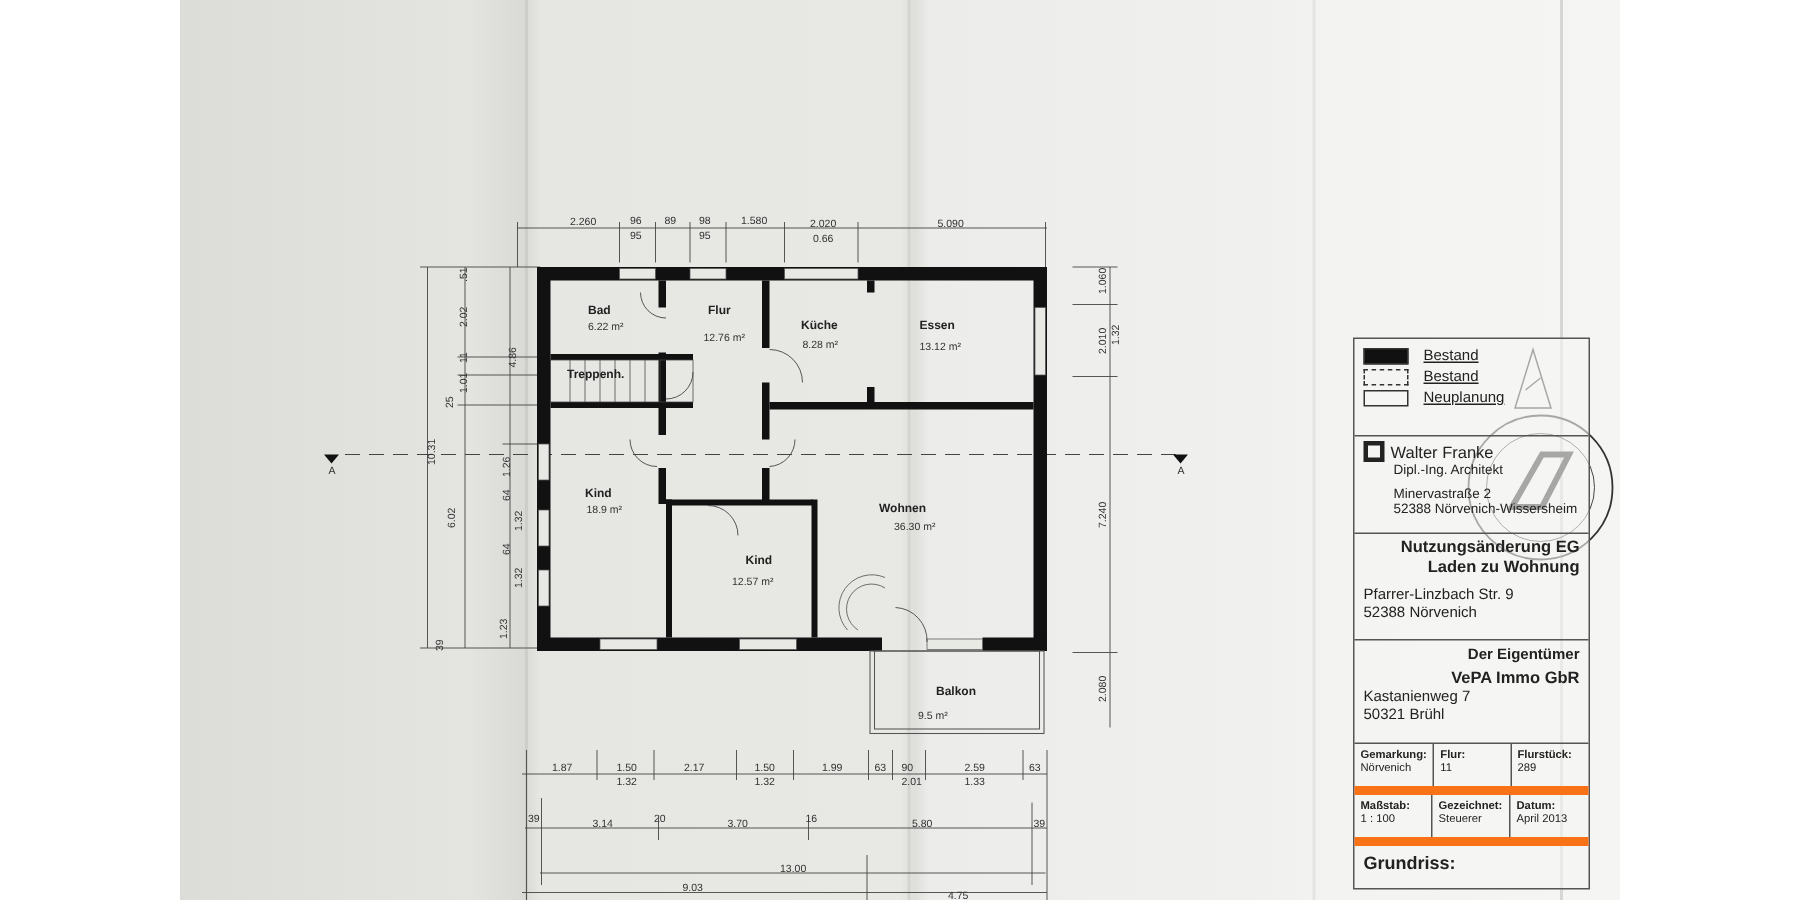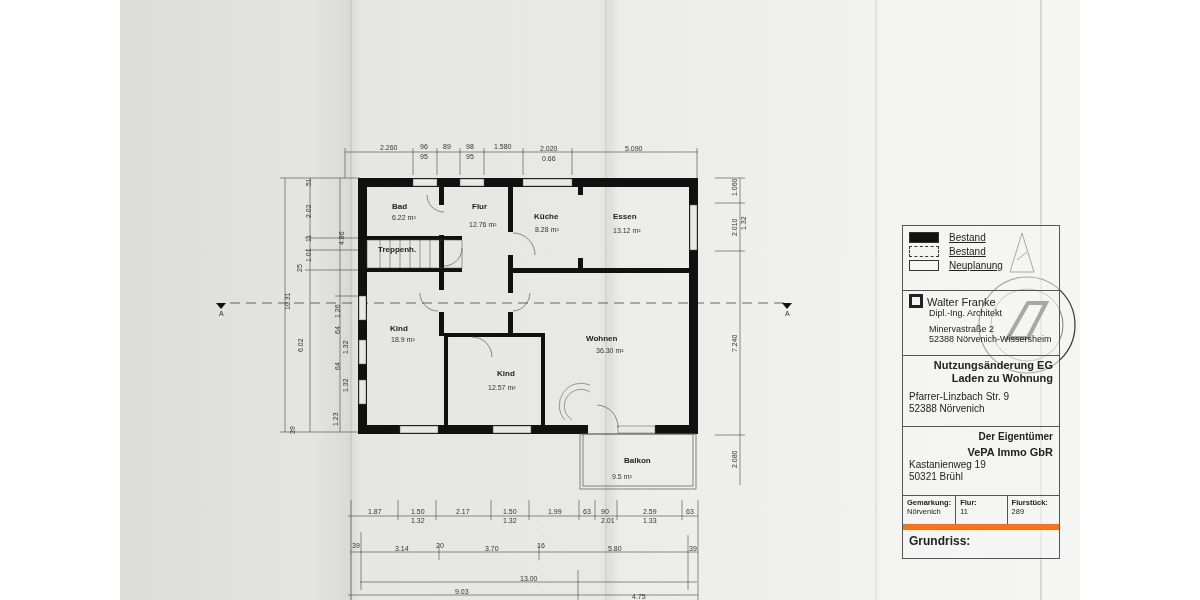--- a/index.html
+++ b/index.html
@@ -274,22 +274,27 @@
   </div>
   <div class="tb-section" style="height:64px">
     <div class="bold-lg">Nutzungsänderung EG</div>
     <div class="bold-lg">Laden zu Wohnung</div>
     <div class="txt" style="margin-top:6px">Pfarrer-Linzbach Str. 9</div>
     <div class="txt">52388 Nörvenich</div>
   </div>
   <div class="tb-section" style="height:62px">
     <div class="bold-lg" style="font-size:10px">Der Eigentümer</div>
     <div class="bold-lg" style="margin-top:3px">VePA Immo GbR</div>
-    <div class="txt">Kastanienweg 19</div>
+    <div class="txt">Kastanienweg 7</div>
     <div class="txt">50321 Brühl</div>
   </div>
   <div class="grid3">
     <div><span class="lbl">Gemarkung:</span><span>Nörvenich</span></div>
     <div><span class="lbl">Flur:</span><span>11</span></div>
     <div><span class="lbl">Flurstück:</span><span>289</span></div>
   </div>
+  <div class="grid3">
+    <div><span class="lbl">Maßstab:</span><span>1 : 100</span></div>
+    <div><span class="lbl">Gezeichnet:</span><span>Steuerer</span></div>
+    <div><span class="lbl">Datum:</span><span>April 2013</span></div>
+  </div>
   <div class="grundriss">Grundriss:</div>
 </div>
 
 </body></html>

